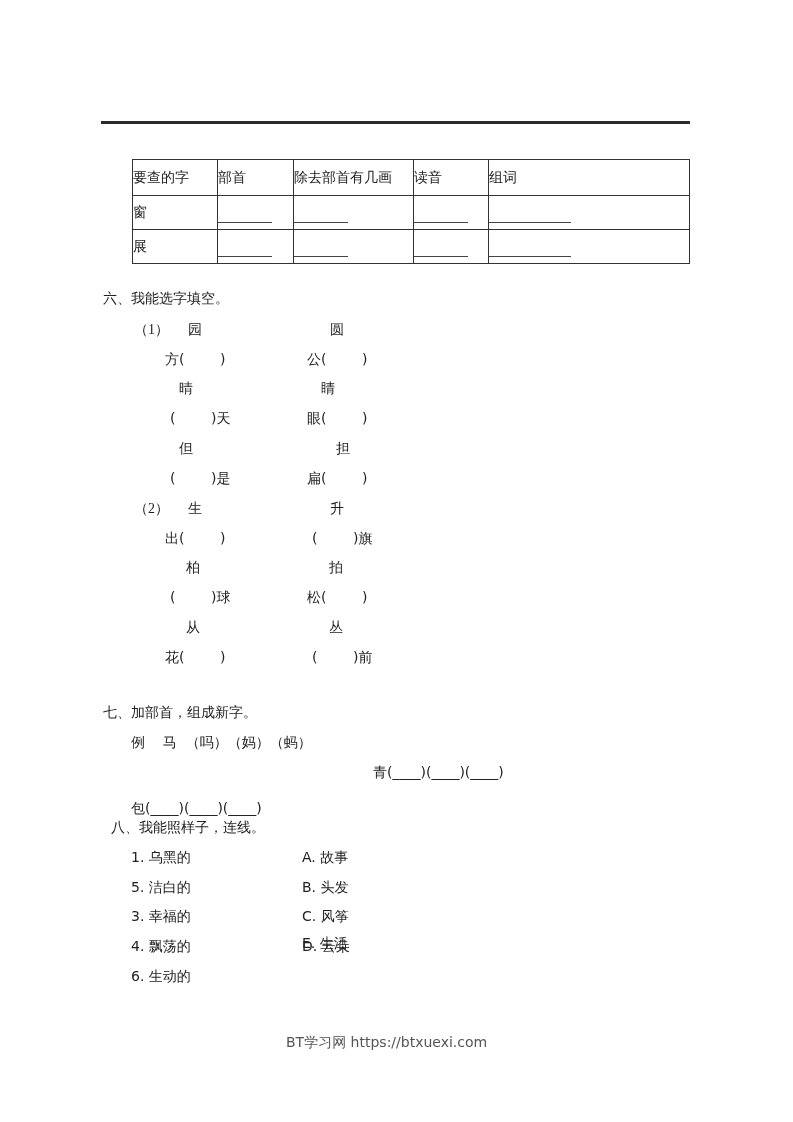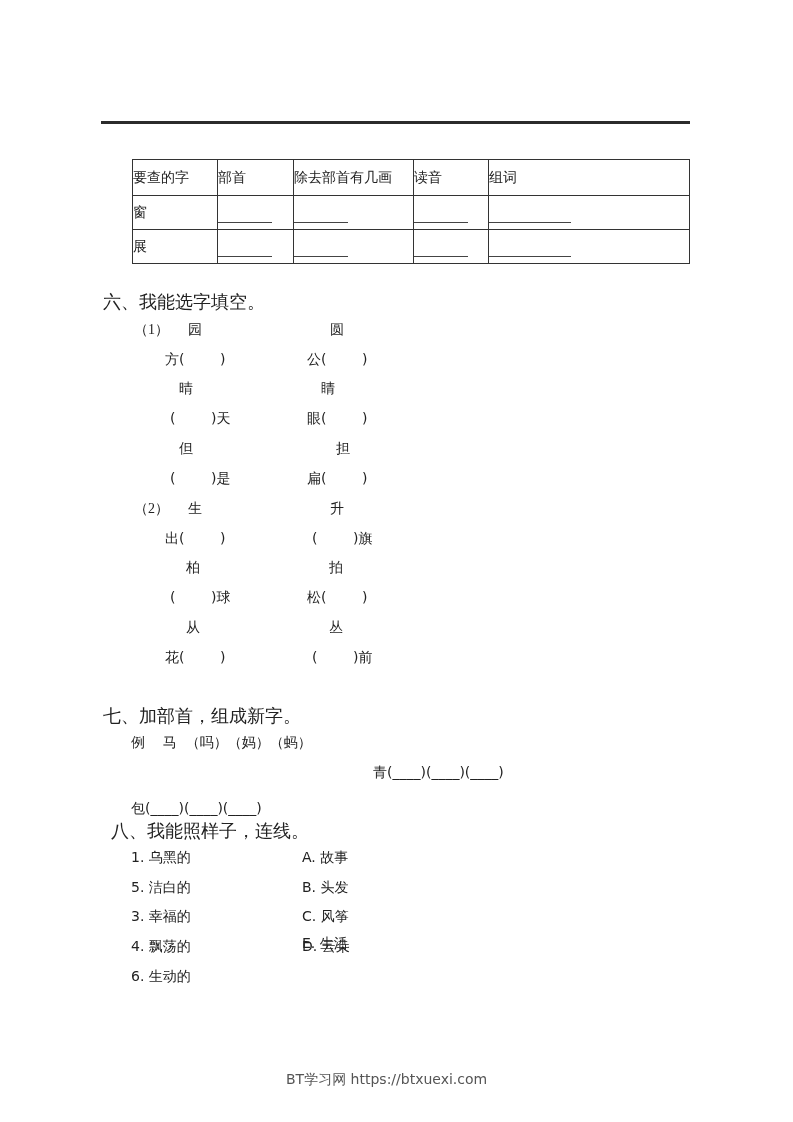--- a/index.html
+++ b/index.html
@@ -14,21 +14,21 @@
     position: absolute; left: 132px; top: 159px;
     border-collapse: collapse; table-layout: fixed;
     font-size: 14px;
   }
   table.lookup td {
     border: 1.5px solid #333; text-align: left; vertical-align: middle;
     padding: 0; height: 33px;
   }
   table.lookup tr.head td { height: 35px; }
   .blank-line { display: inline-block; border-bottom: 1px solid #444; height: 14px; margin-top: 8px; }
-  .sec-title { font-size: 18px; font-weight: 500; }
+  .sec-title { font-size: 14px; font-weight: 500; }
   .txt { font-size: 14px; white-space: pre; }
   .serif-num { font-family: "Liberation Serif", "DejaVu Serif", serif; font-size: 14px; }
   .footer { font-size: 14px; color: #555; }
 </style>
 </head>
 <body>
 
 <div class="abs rule"></div>
 
 <table class="lookup">
@@ -110,13 +110,13 @@
 <div class="abs txt" style="left:131px; top:908px;">3. 幸福的</div>
 <div class="abs txt" style="left:131px; top:938px;">4. 飘荡的</div>
 <div class="abs txt" style="left:131px; top:968px;">6. 生动的</div>
 
 <div class="abs txt" style="left:302px; top:849px;">A. 故事</div>
 <div class="abs txt" style="left:302px; top:879px;">B. 头发</div>
 <div class="abs txt" style="left:302px; top:908px;">C. 风筝</div>
 <div class="abs txt" style="left:302px; top:938px;">D. 云朵</div>
 <div class="abs txt" style="left:302px; top:912px;margin-top:23px;">E. 生活</div>
 
-<div class="abs footer" style="left:286px; top:1071px;">BT学习网 https://btxuexi.com</div>
+<div class="abs footer" style="left:286px; top:1034px;">BT学习网 https://btxuexi.com</div>
 
 </body></html>

